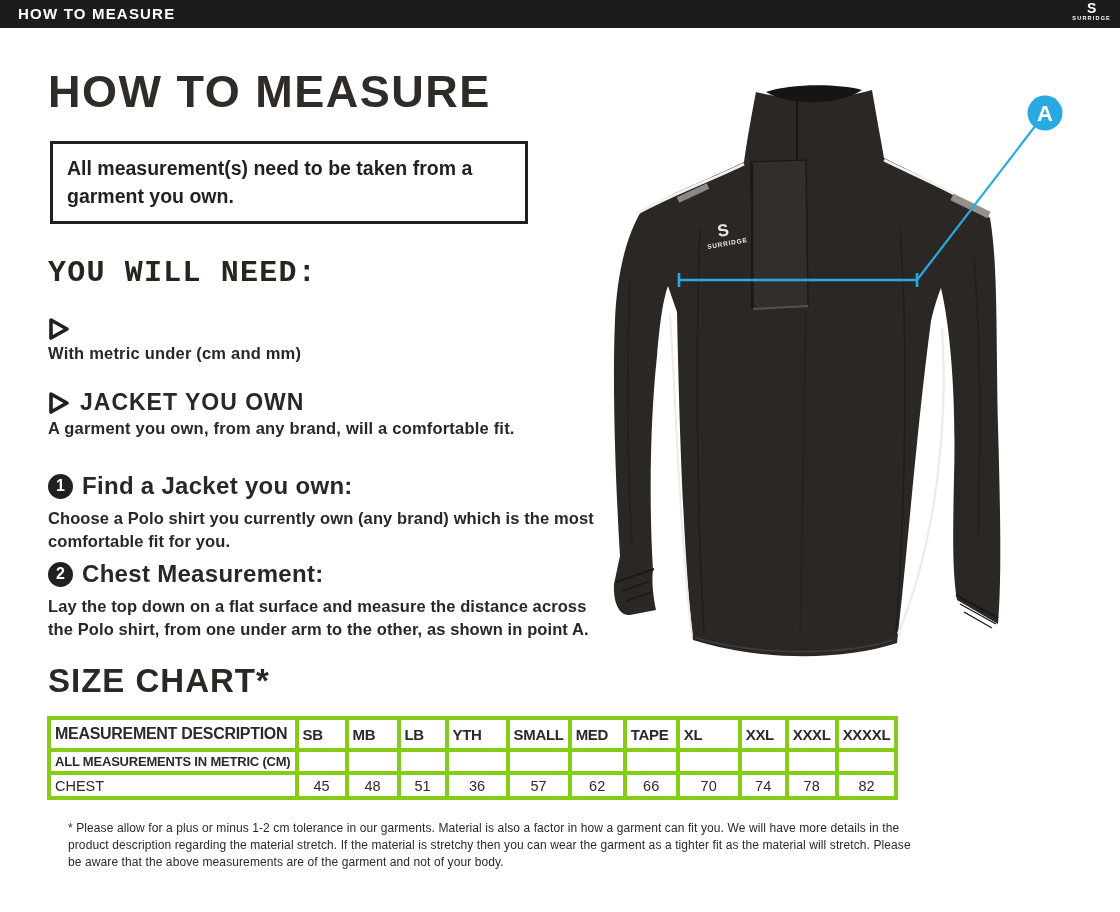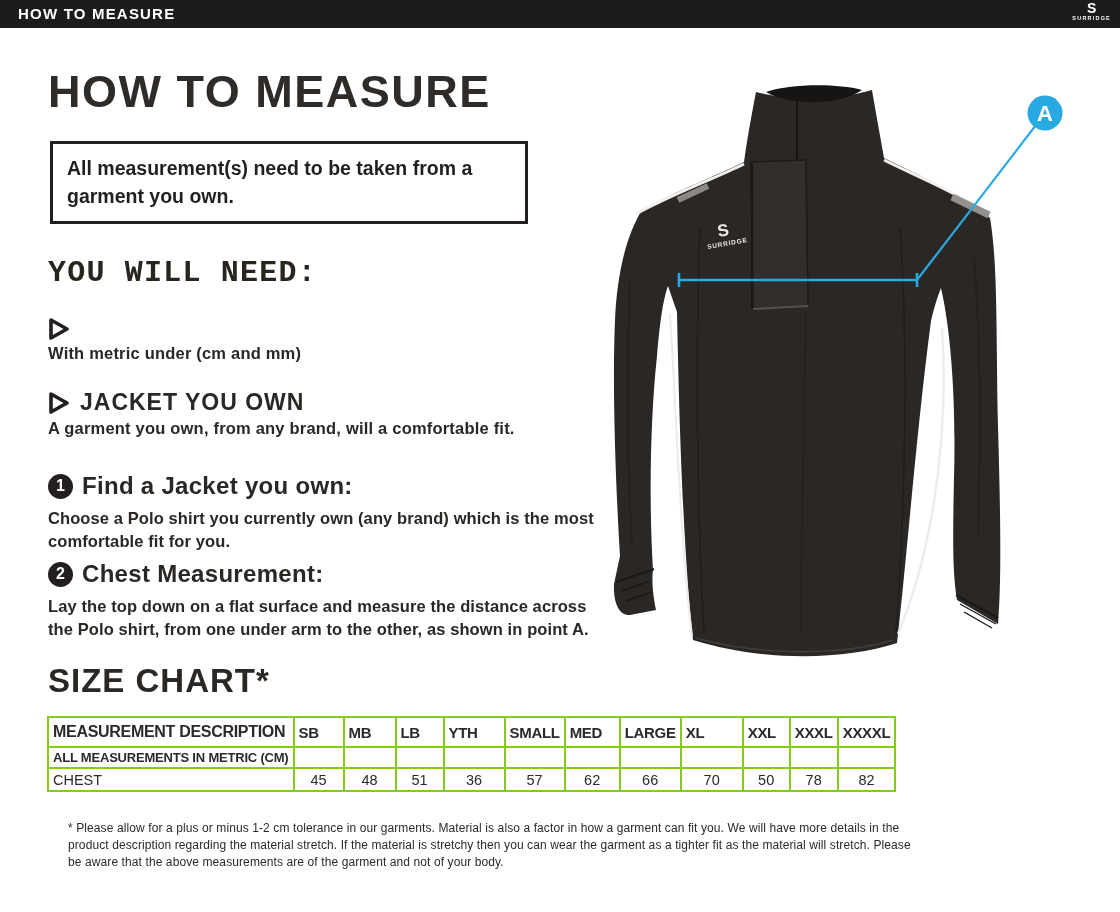--- a/index.html
+++ b/index.html
@@ -33,21 +33,21 @@
   .step-badge { width:25px; height:25px; border-radius:50%; background:#231f20; color:#fff; font-weight:bold; font-size:16px; display:flex; align-items:center; justify-content:center; flex:0 0 auto; }
   .step-title { font-size:24px; font-weight:bold; letter-spacing:0.3px; color:#2a2724; }
   .step-desc { margin-top:7px; font-size:16.5px; font-weight:bold; line-height:1.4; letter-spacing:0.1px; color:#2a2724; }
 
   .sizechart-head { position:absolute; left:48px; top:662px; display:flex; align-items:baseline; gap:10px; }
   .sizechart-title { font-size:33px; font-weight:bold; letter-spacing:1px; color:#2a2724; }
   .sizechart-sub { font-size:15.5px; font-weight:bold; color:#2a2724; }
 
   
   table.sizechart { position:absolute; left:47px; top:716px; border-collapse:collapse; table-layout:fixed; }
-  .sizechart th, .sizechart td { border:2px solid #84cc16; padding:0 4px; white-space:nowrap; overflow:hidden; }
+  .sizechart th, .sizechart td { border:4px solid #84cc16; padding:0 4px; white-space:nowrap; overflow:hidden; }
   .sizechart thead th { height:28px; font-size:15px; font-weight:bold; letter-spacing:-0.3px; text-align:left; }
   .sizechart thead th:first-child { text-align:left; font-size:16px; }
   .sizechart tr.metric td { height:19px; font-size:13px; font-weight:bold; letter-spacing:-0.2px; }
   .sizechart tr.chest td { height:21px; font-size:14.5px; font-weight:normal; text-align:center; }
   .sizechart tr.chest td:first-child { text-align:left; }
 
   .footnote { position:absolute; left:48px; top:808px; width:852px; font-size:12px; line-height:1.42; letter-spacing:0.1px; color:#2b2a28;margin-left:20px; }
 
   
   .figure { position:absolute; left:600px; top:78px; width:520px; height:600px; }
@@ -132,21 +132,21 @@
       </colgroup>
       <thead>
         <tr>
           <th>MEASUREMENT DESCRIPTION</th>
           <th>SB</th>
           <th>MB</th>
           <th>LB</th>
           <th>YTH</th>
           <th>SMALL</th>
           <th>MED</th>
-          <th>LARGE</th>
+          <th>TAPE</th>
           <th>XL</th>
           <th>XXL</th>
           <th>XXXL</th>
           <th>XXXXL</th>
         </tr>
       </thead>
       <tbody>
         <tr class="metric">
           <td>ALL MEASUREMENTS IN METRIC (CM)</td>
           <td></td>
@@ -164,21 +164,21 @@
         <tr class="chest">
           <td>CHEST</td>
           <td>45</td>
           <td>48</td>
           <td>51</td>
           <td>36</td>
           <td>57</td>
           <td>62</td>
           <td>66</td>
           <td>70</td>
-          <td>50</td>
+          <td>74</td>
           <td>78</td>
           <td>82</td>
         </tr>
       </tbody>
     </table>
 
   <p class="footnote">* Please allow for a plus or minus 1-2 cm tolerance in our garments. Material is also a factor in how a garment can fit you. We will have more details in the product description regarding the material stretch.  If the material is stretchy then you can wear the garment as a tighter fit as the material will stretch.  Please be aware that the above measurements are of the garment and not of your body.</p>
 
   <div class="figure">
     <svg width="520" height="600" viewBox="0 0 520 600">

